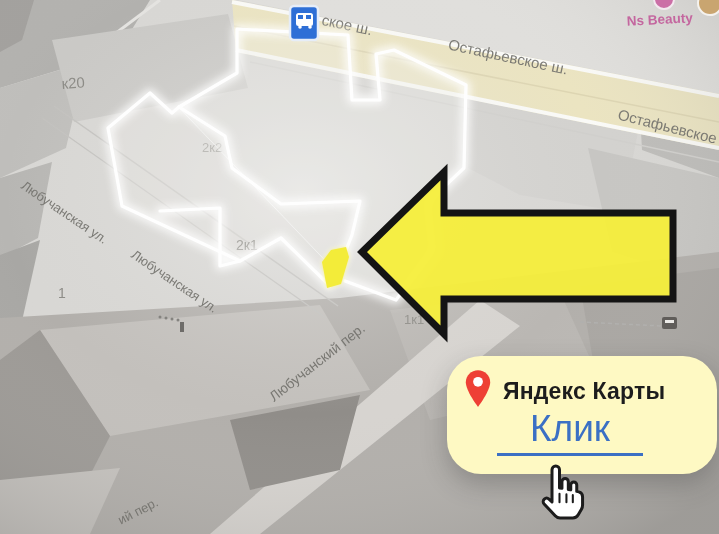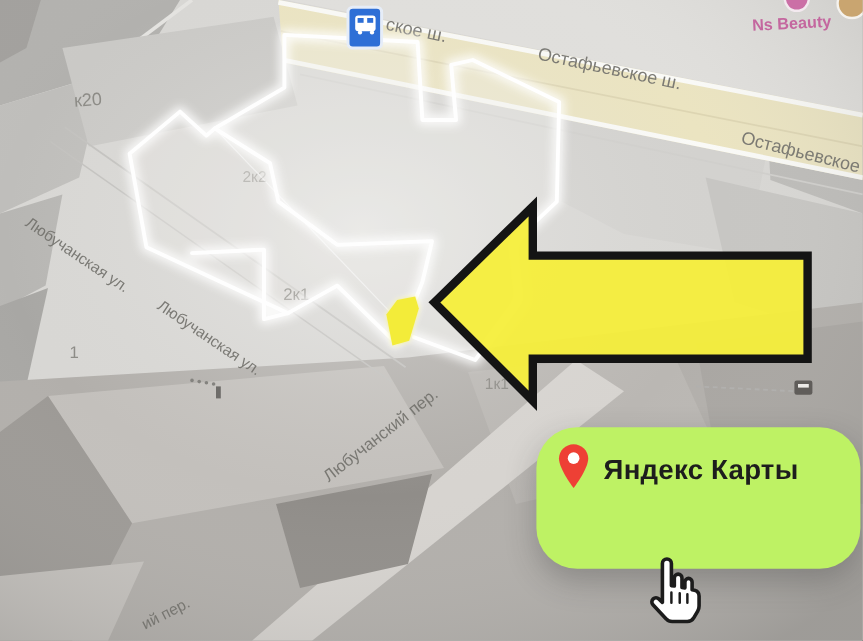--- a/index.html
+++ b/index.html
@@ -15,21 +15,21 @@
   
   .arrow-label{
     position:absolute;left:448px;top:223px;width:228px;height:60px;
     text-align:center;line-height:58px;font-size:43px;color:#3a3935;
     letter-spacing:1px;font-weight:400;white-space:nowrap;
   }
   .arrow-label sup{font-size:24px;position:relative;top:-4px;margin-left:3px;vertical-align:super;}
   
   .promo-card{
     position:absolute;left:447px;top:356px;width:270px;height:118px;
-    background:#bef264;border-radius:34px;
+    background:#fef9c3;border-radius:34px;
     box-shadow:0 10px 26px rgba(40,40,40,.28);
   }
   .promo-card .pin{position:absolute;left:16px;top:13px;width:30px;height:39px;}
   .card-title{
     position:absolute;left:56px;top:22px;font-size:23px;font-weight:bold;
     color:#1d1d1d;letter-spacing:.2px;white-space:nowrap;
   }
   .card-link{
     position:absolute;left:50px;top:52px;width:146px;text-align:center;
     font-size:37px;font-weight:400;color:#3b70c4;line-height:1.15;
@@ -165,20 +165,21 @@
     <polygon points="362,252 444,172 444,213 673,213 673,299 444,299 444,334" fill="#f5ee3b" fill-opacity=".95" stroke="#141414" stroke-width="7"></polygon>
   </svg>
 
 
   <div class="promo-card">
     <svg class="pin" viewBox="0 0 24 32">
       <path d="M12 1C6.5 1 2 5.4 2 10.8 2 18 12 31 12 31s10-13 10-20.2C22 5.4 17.5 1 12 1z" fill="#ee4035"></path>
       <circle cx="12" cy="10.5" r="4" fill="#ffffff"></circle>
     </svg>
     <span class="card-title">Яндекс Карты</span>
+    <span class="card-link">Клик</span>
   </div>
 
   <div class="cursor-wrap">
     <svg viewBox="0 0 28 32" width="54" height="60">
       <path d="M11.2 2.6c1.1 0 2 .9 2 2v9.8l1.3.15V11c0-.95.8-1.7 1.7-1.7.95 0 1.7.75 1.7 1.7v4.2l1.3.2v-2.6c0-.9.75-1.6 1.6-1.6.9 0 1.6.7 1.6 1.6v3.4l1.1.25c1.2.3 2 1.35 2 2.6v4.4c0 .8-.2 1.6-.6 2.3l-1.7 2.9c-.6 1.05-1.7 1.7-2.9 1.7h-6.8c-1 0-1.95-.4-2.6-1.15L5 22.9c-.7-.75-.65-1.9.1-2.6.7-.65 1.8-.65 2.5 0l1.6 1.55V4.6c0-1.1.9-2 2-2z" fill="#ffffff" stroke="#1c1c1c" stroke-width="1.6" stroke-linejoin="round"></path>
       <path d="M13.2 17.5v4.5 M16.9 17.8v4.2 M20.3 18.2v3.8" stroke="#1c1c1c" stroke-width="1.1" fill="none" stroke-linecap="round"></path>
     </svg>
   </div>
 
 </div>

